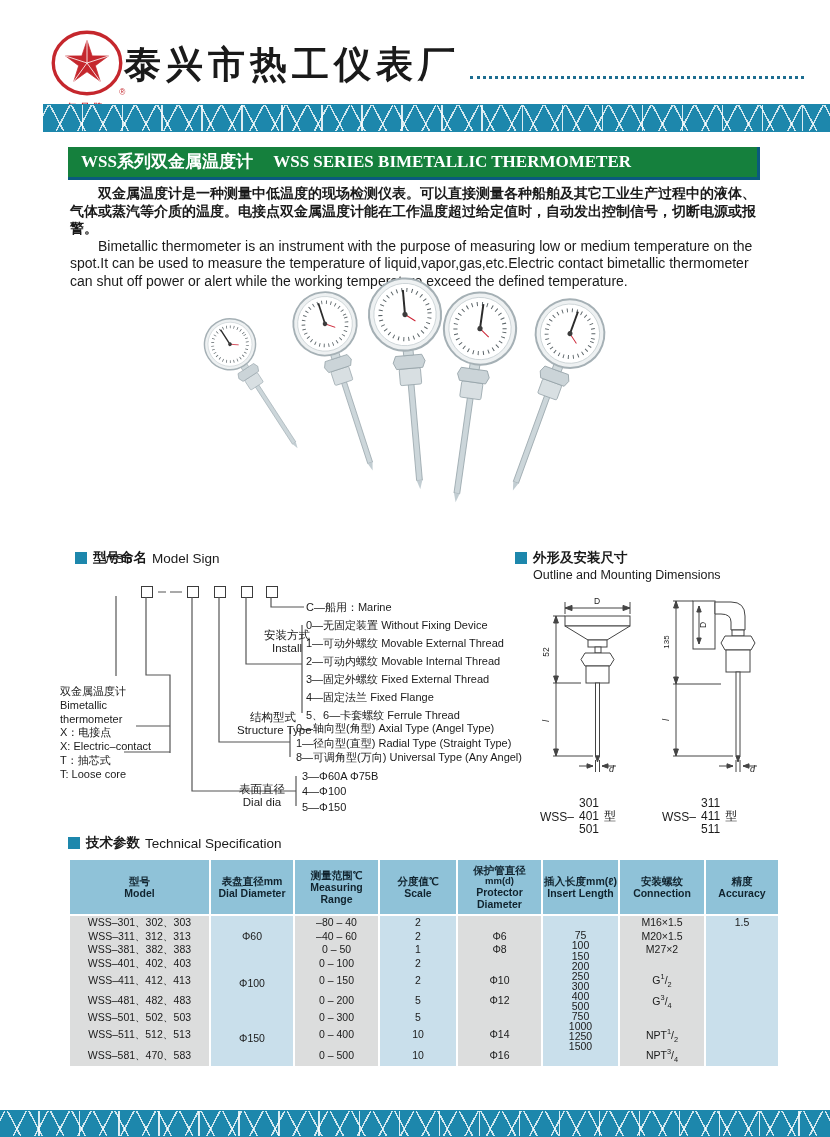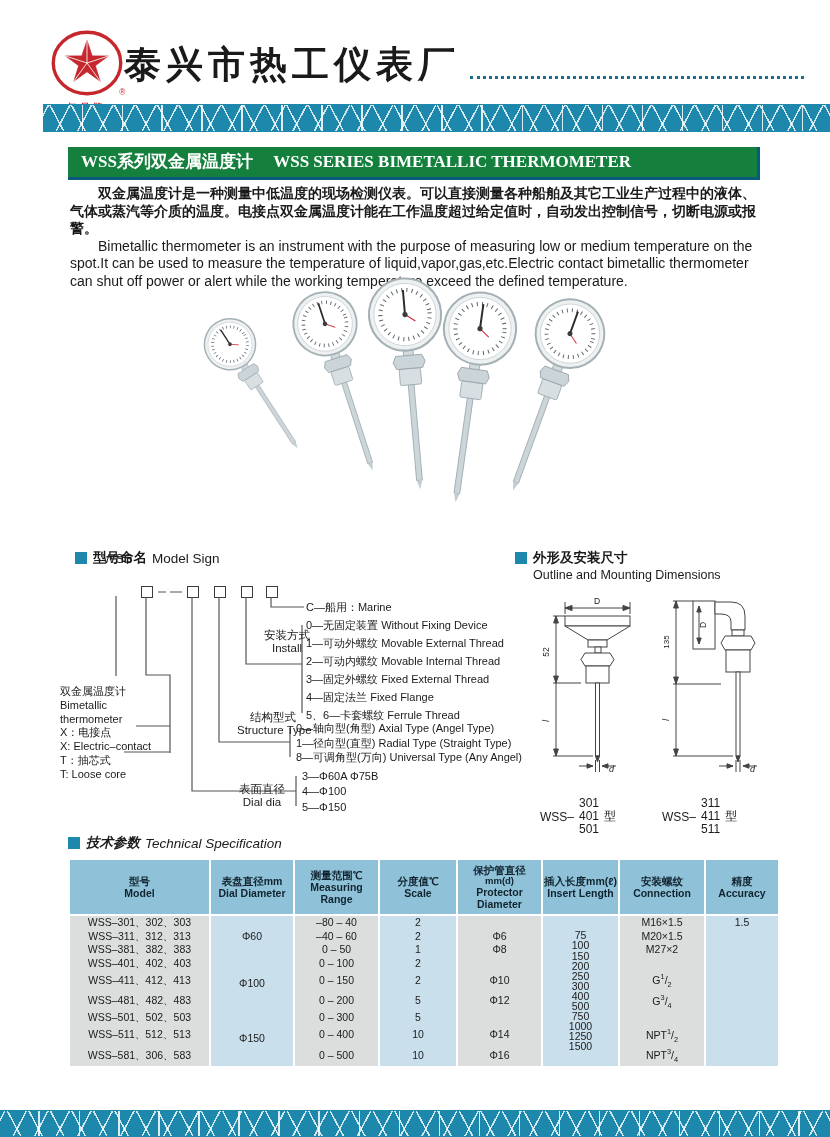--- a/index.html
+++ b/index.html
@@ -283,21 +283,21 @@
 <div class="abs ol-model" style="left:662px;top:797px;">
   <span>WSS–</span>
   <span class="nums">
     <div>311</div>
     <div>411</div>
     <div>511</div>
   </span>
   <span>型</span>
 </div>
 
-<div class="abs sec-head" style="left:68px;top:834px;font-style:italic;">
+<div class="abs sec-head" style="left:68px;top:834px;">
   <span class="sq"></span>
   <span class="cn">技术参数</span>
   <span class="en">Technical Specification</span>
 </div>
 
 <table class="spec abs" style="left:68px;top:860px;width:700px;">
   <colgroup>
     <col style="width:139px">
       <col style="width:82px">
       <col style="width:83px">
@@ -413,21 +413,21 @@
       <td class="g"></td>
     </tr>
     <tr>
       <td class="g model">WSS–511、512、513</td>
       <td class="g">0 – 400</td>
       <td class="b">10</td>
       <td class="g">Φ14</td>
       <td class="g">NPT<sup>1</sup>/<sub>2</sub></td>
     </tr>
     <tr>
-      <td class="g model">WSS–581、306、583</td>
+      <td class="g model">WSS–581、470、583</td>
       <td class="g">0 – 500</td>
       <td class="b">10</td>
       <td class="g">Φ16</td>
       <td class="g">NPT<sup>3</sup>/<sub>4</sub></td>
     </tr>
   </tbody>
 </table>
 
 <div class="abs band band-bottom"></div>
 

